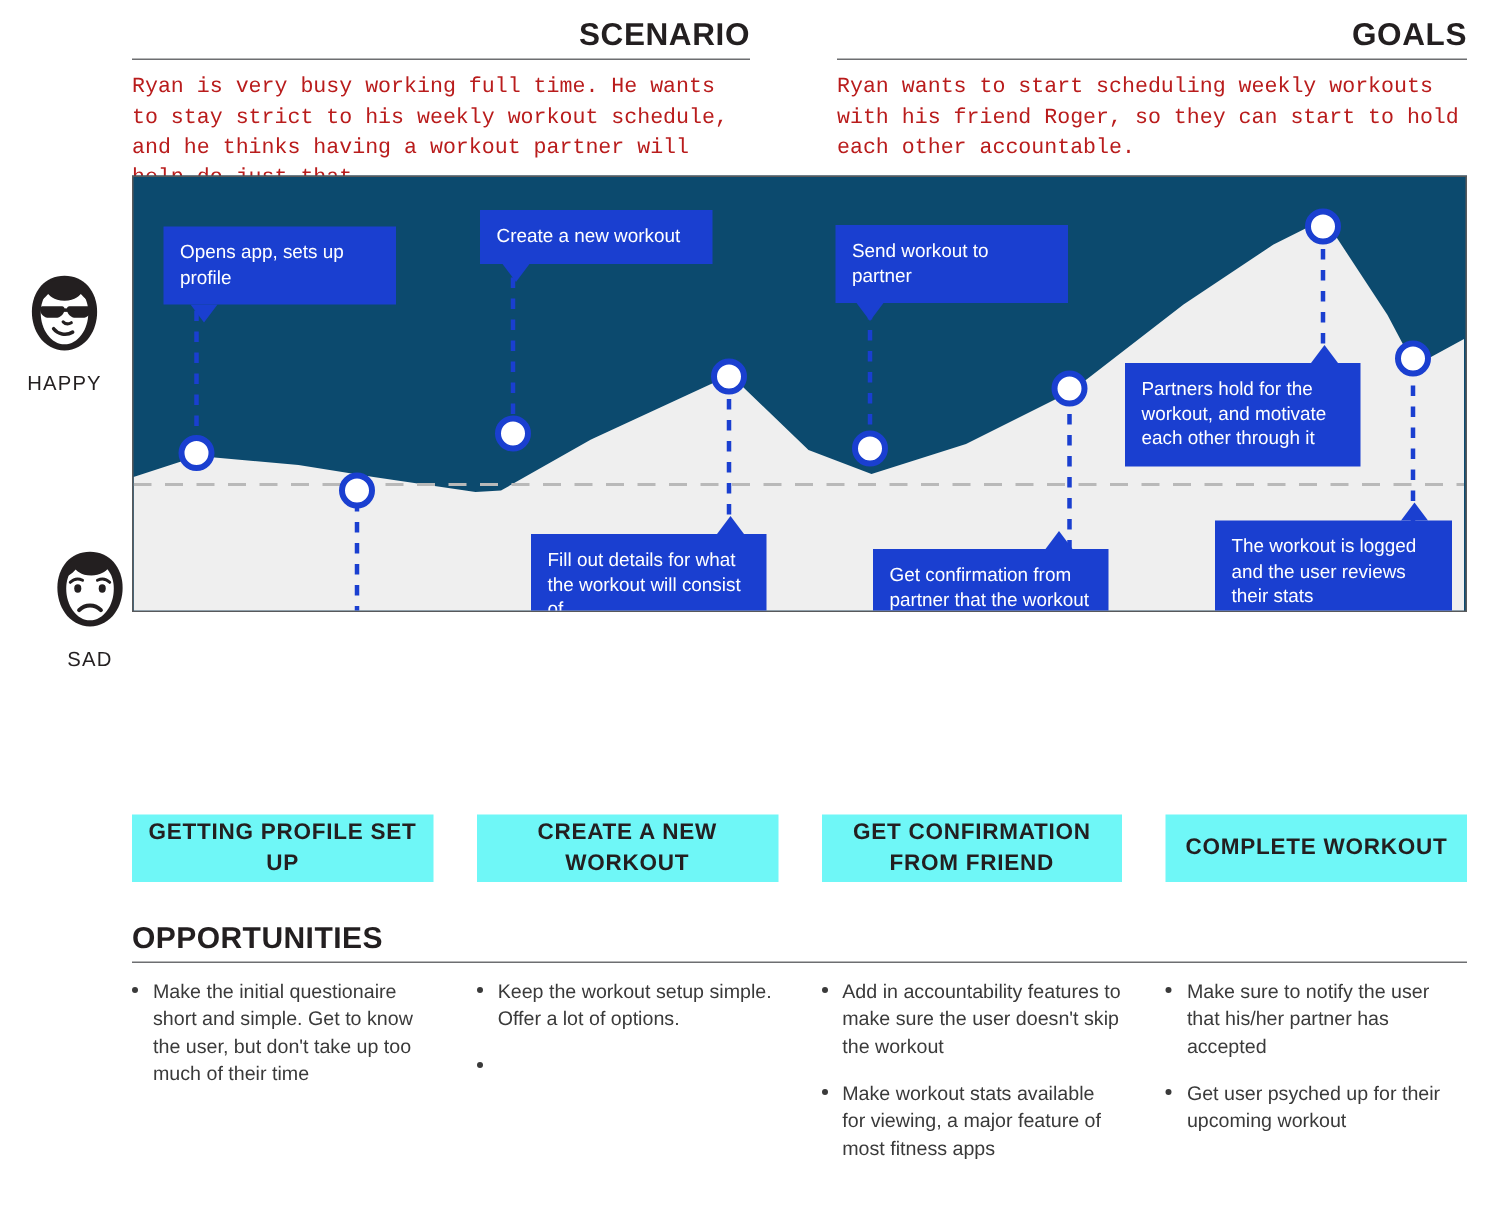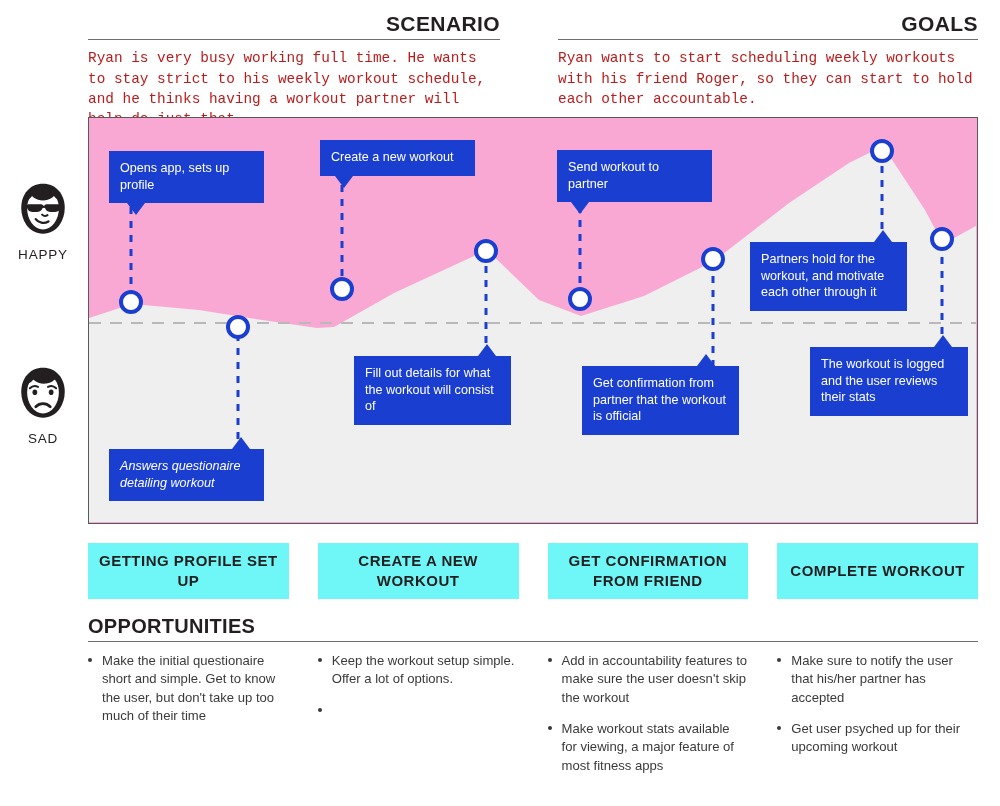--- a/index.html
+++ b/index.html
@@ -42,23 +42,23 @@
   }
 
   #scenario-block { left: 88px; top: 12px; width: 412px; }
   #goals-block    { left: 558px; top: 12px; width: 420px; }
 
   
   #journey-map {
     left: 88px;
     top: 117px;
     width: 890px;
-    height: 407px;
+    height: 291px;
     border: 1.5px solid #58595b;
-    background: #f9a8d4;
+    background: #0c4a6e;
     box-sizing: border-box;
     overflow: hidden;
   }
   #journey-svg { position: absolute; left: 0; top: 0; }
 
   .callout {
     position: absolute;
     background: #1a3fd0;
     color: #ffffff;
     font-size: 12.6px;
@@ -89,29 +89,29 @@
     text-align: center;
   }
   .mood-label {
     font-size: 13.5px;
     font-weight: normal;
     letter-spacing: 0.8px;
     color: #231f20;
     margin-top: 3px;
   }
   #mood-happy { left: 7px; top: 182px; }
-  #mood-sad   { left: 7px; top: 366px; }
+  #mood-sad   { left: 24px; top: 366px; }
 
   
   #phases {
     position: absolute;
     left: 88px;
     top: 543px;
     width: 890px;
-    height: 56px;
+    height: 45px;
     display: flex;
     gap: 29px;
   }
   .phase-chip {
     flex: 1 1 0;
     background: #6ff7f7;
     color: #231f20;
     font-size: 15px;
     font-weight: bold;
     letter-spacing: 0.5px;

